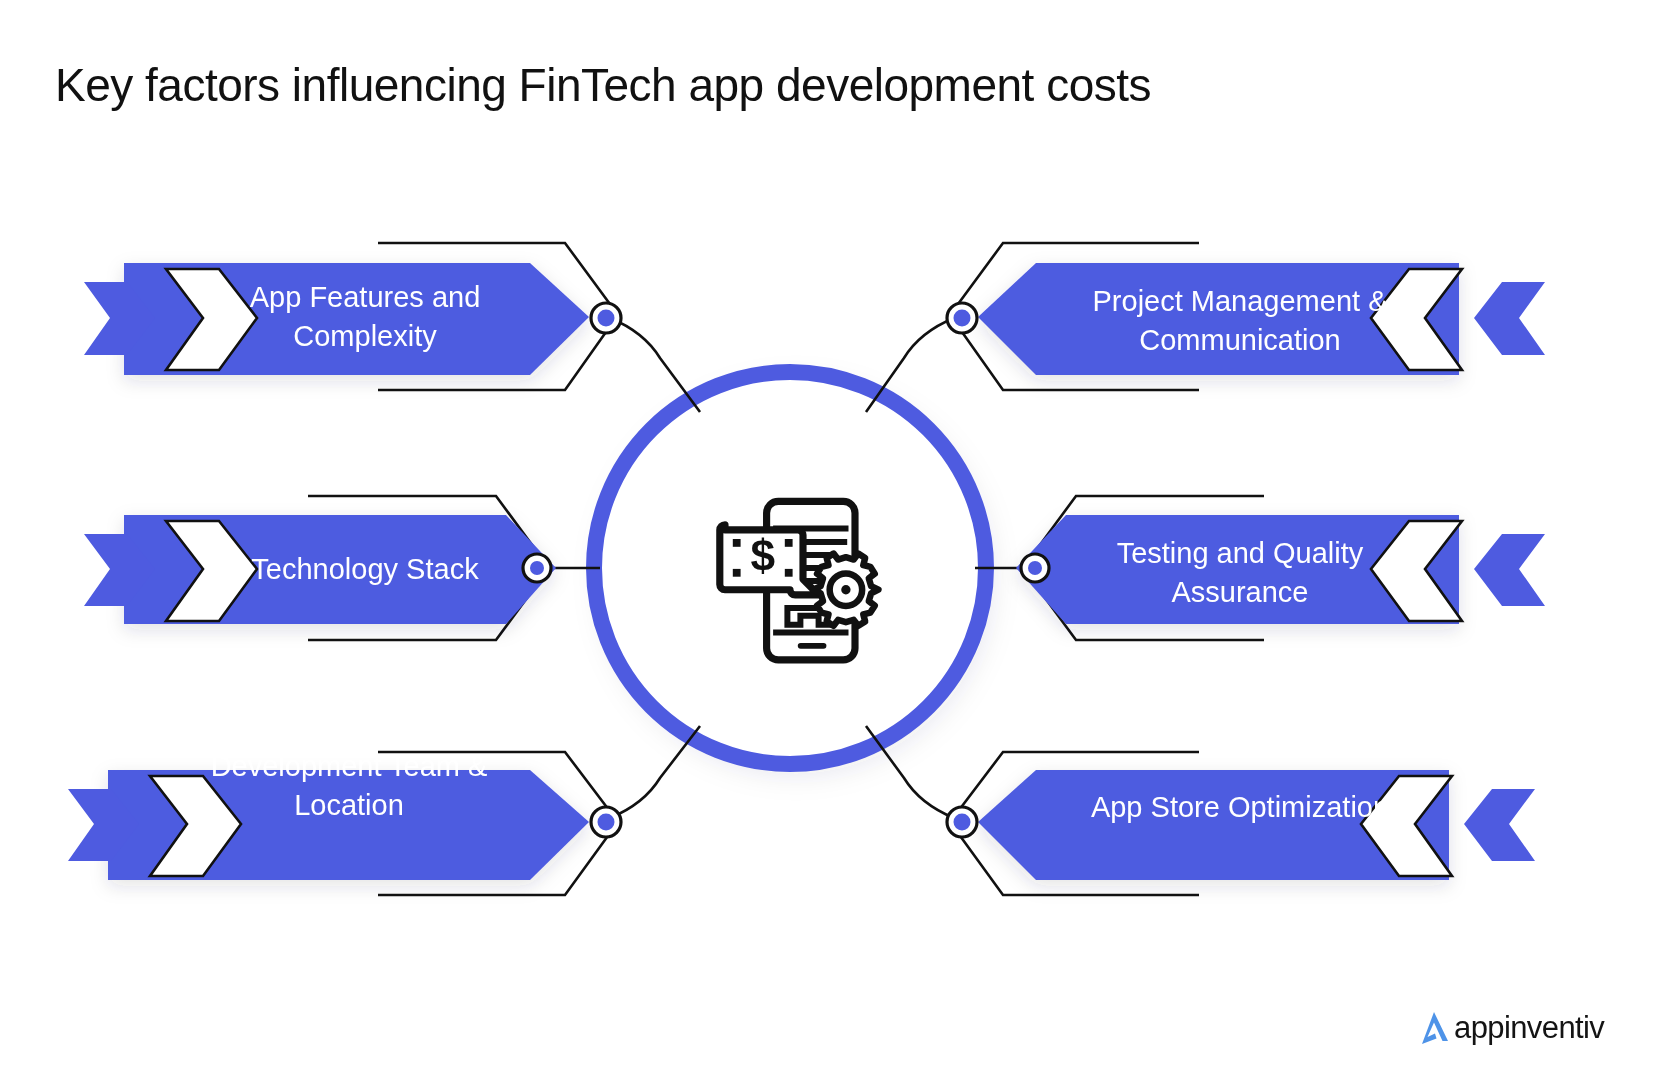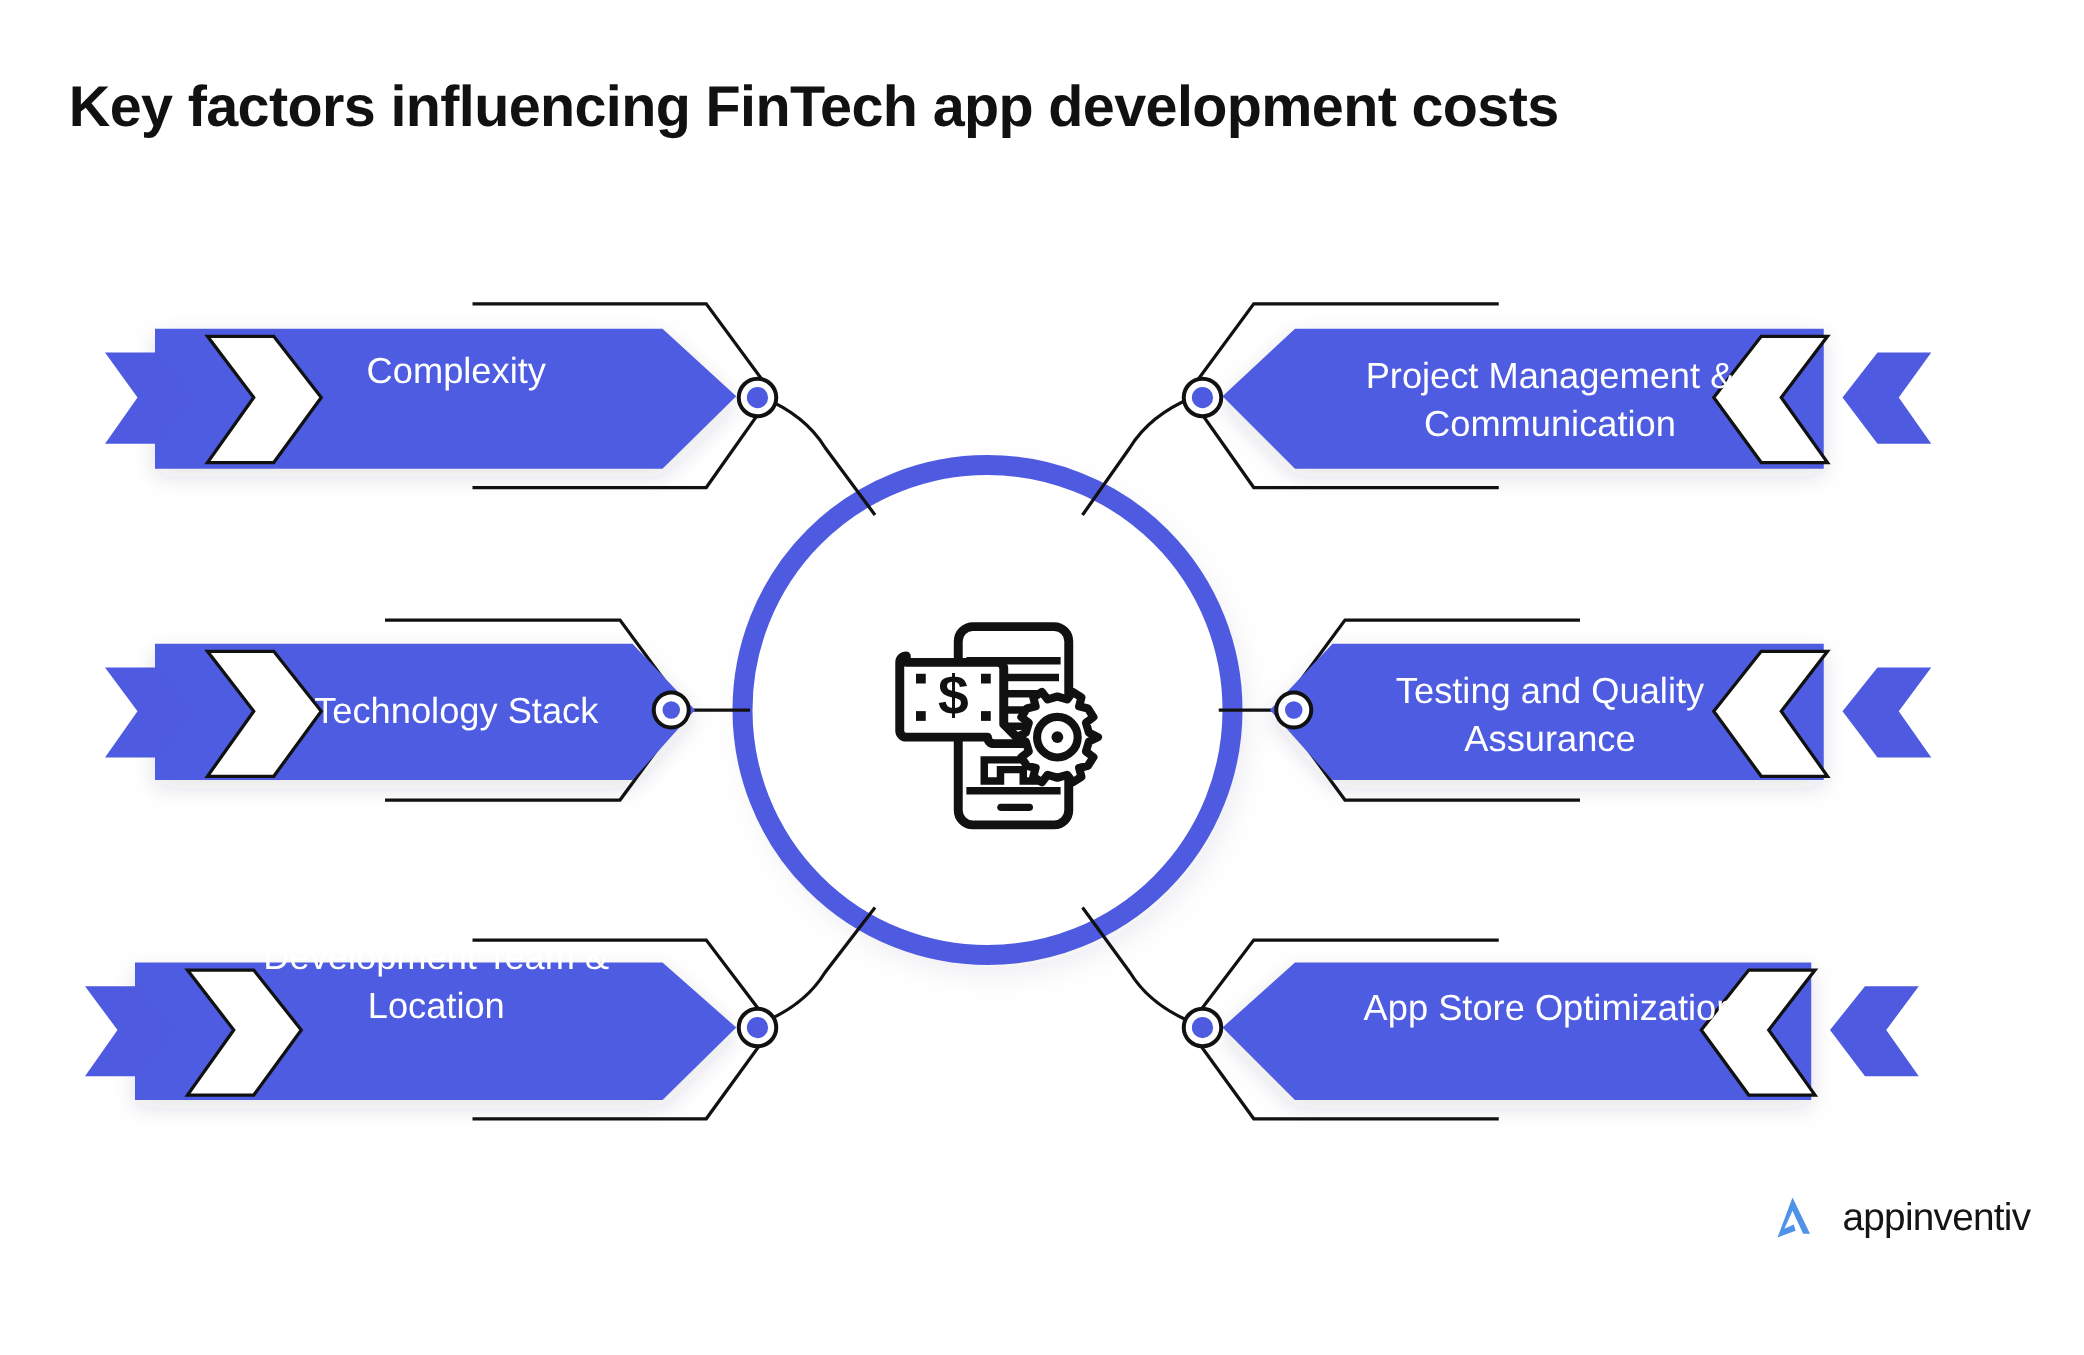--- a/index.html
+++ b/index.html
@@ -8,41 +8,41 @@
     background:#ffffff;
     font-family:"Liberation Sans","DejaVu Sans",sans-serif;
     overflow:hidden;
     position:relative;
   }
   #stage{position:absolute;inset:0;width:1667px;height:1084px;}
   #title{
     position:absolute;
     left:55px;top:58px;
     font-size:46px;
-    font-weight:bold;
+    font-weight:normal;
     letter-spacing:-0.5px;
     color:#111111;
     white-space:nowrap;
   }
   #svgroot{position:absolute;left:0;top:0;width:1667px;height:1084px;}
   .banner-label{
     position:absolute;
     color:#ffffff;
     font-size:29px;
     line-height:39px;
     text-align:center;
     font-weight:400;
     pointer-events:none;
   }
   .bl-left{left:150px;width:430px;}
   .bl-right{left:1020px;width:440px;text-align:center;}
   #logo{
     position:absolute;
-    left:1414px;top:954px;
-    display:flex;gap:20px;
+    left:1414px;top:1008px;
+    display:flex;gap:0;
   }
   #logo-mark{width:40px;height:40px;display:block;}
   #logo-text{
     font-size:31px;
     color:#141414;
     font-weight:500;
     letter-spacing:-0.6px;
     line-height:40px;
   }
 </style>
@@ -167,20 +167,21 @@
       <path d="M954 818 Q920 804 904 778 L866 726" fill="none" stroke="#111111" stroke-width="2.6"></path>
       <path d="M1449 770 H1036 L978 822 L1036 880 H1449 Z" fill="#4E5BE0" filter="url(#softshadow)"></path>
       <path d="M1452 776 H1399 L1361 824 L1399 876 H1452 L1415 824 Z" fill="#ffffff" stroke="#111111" stroke-width="2.6"></path>
       <path d="M1535 789 H1492 L1464 824 L1492 861 H1535 L1509 824 Z" fill="#4E5BE0"></path>
       <circle cx="962" cy="822" r="15" fill="#ffffff" stroke="#111111" stroke-width="3.2"></circle>
       <circle cx="962" cy="822" r="8.5" fill="#4E5BE0"></circle>
     </g>
   </svg>
 
   <div class="banner-label bl-left" style="top:278px;">
+    <div>App Features and</div>
     <div>Complexity</div>
   </div>
 
   <div class="banner-label bl-left" style="top:550px;text-align:center;">
     <div>Technology Stack</div>
   </div>
 
   <div class="banner-label bl-left" style="top:747px;left:134px;">
     <div>Development Team &amp;</div>
     <div>Location</div>

